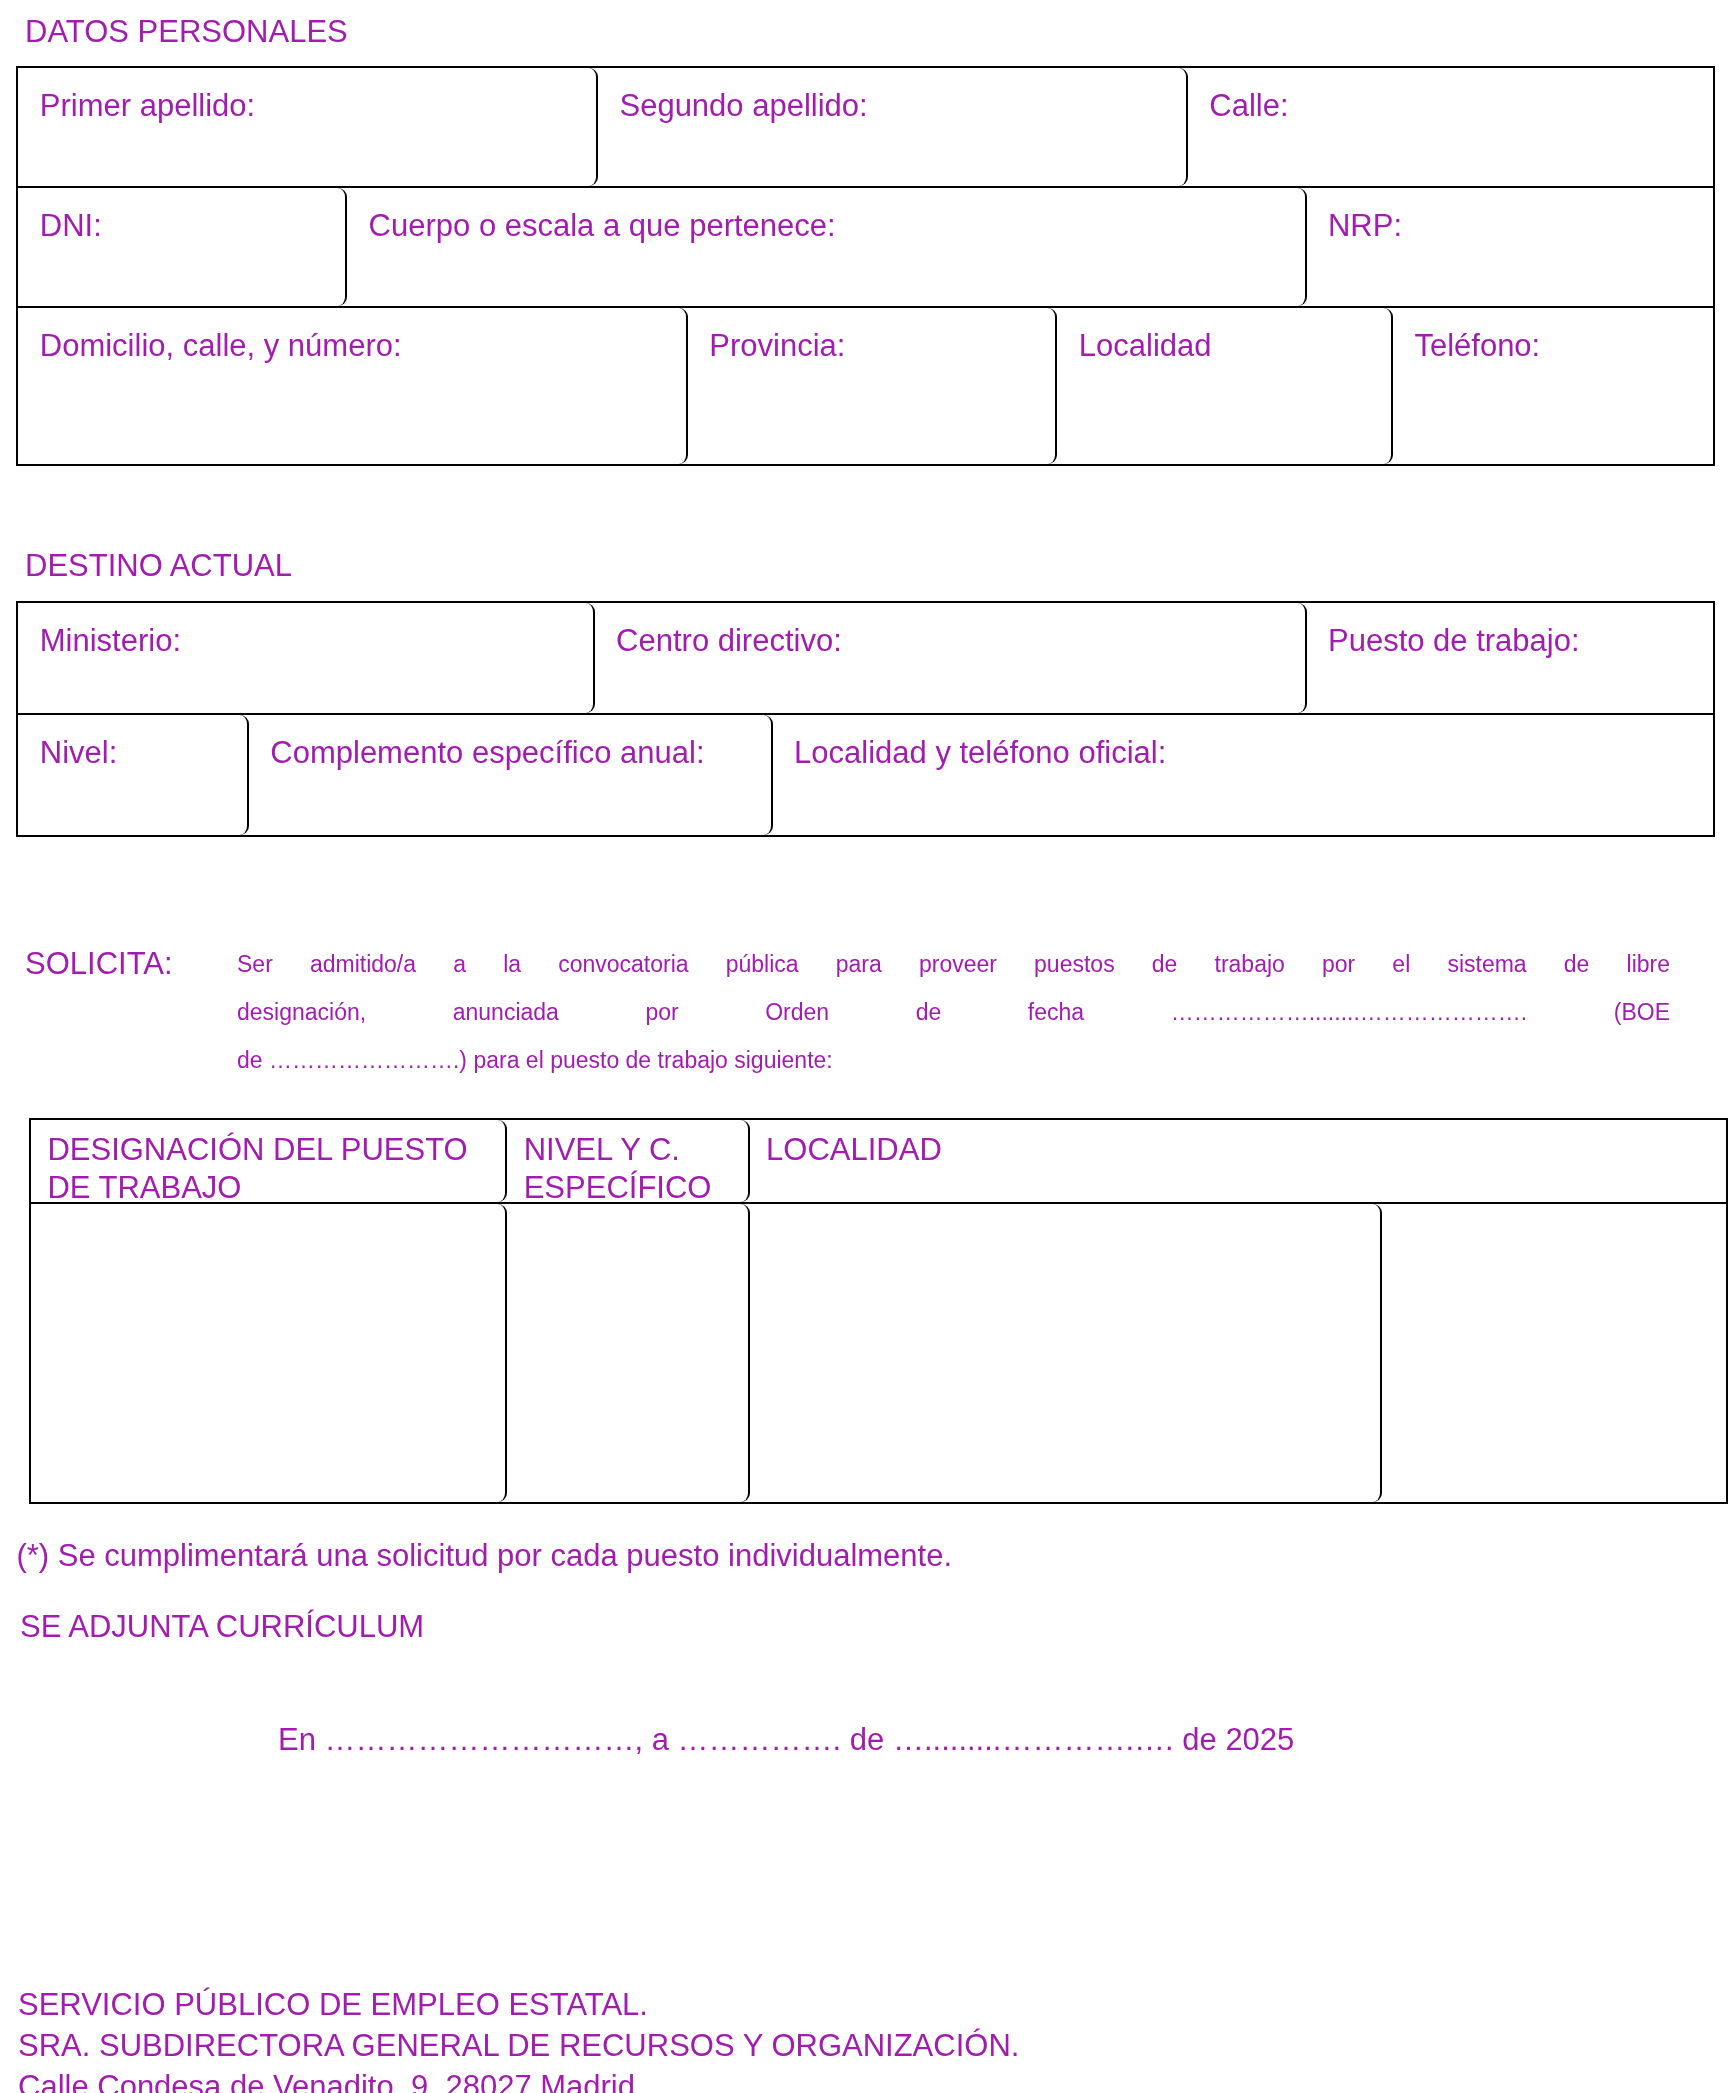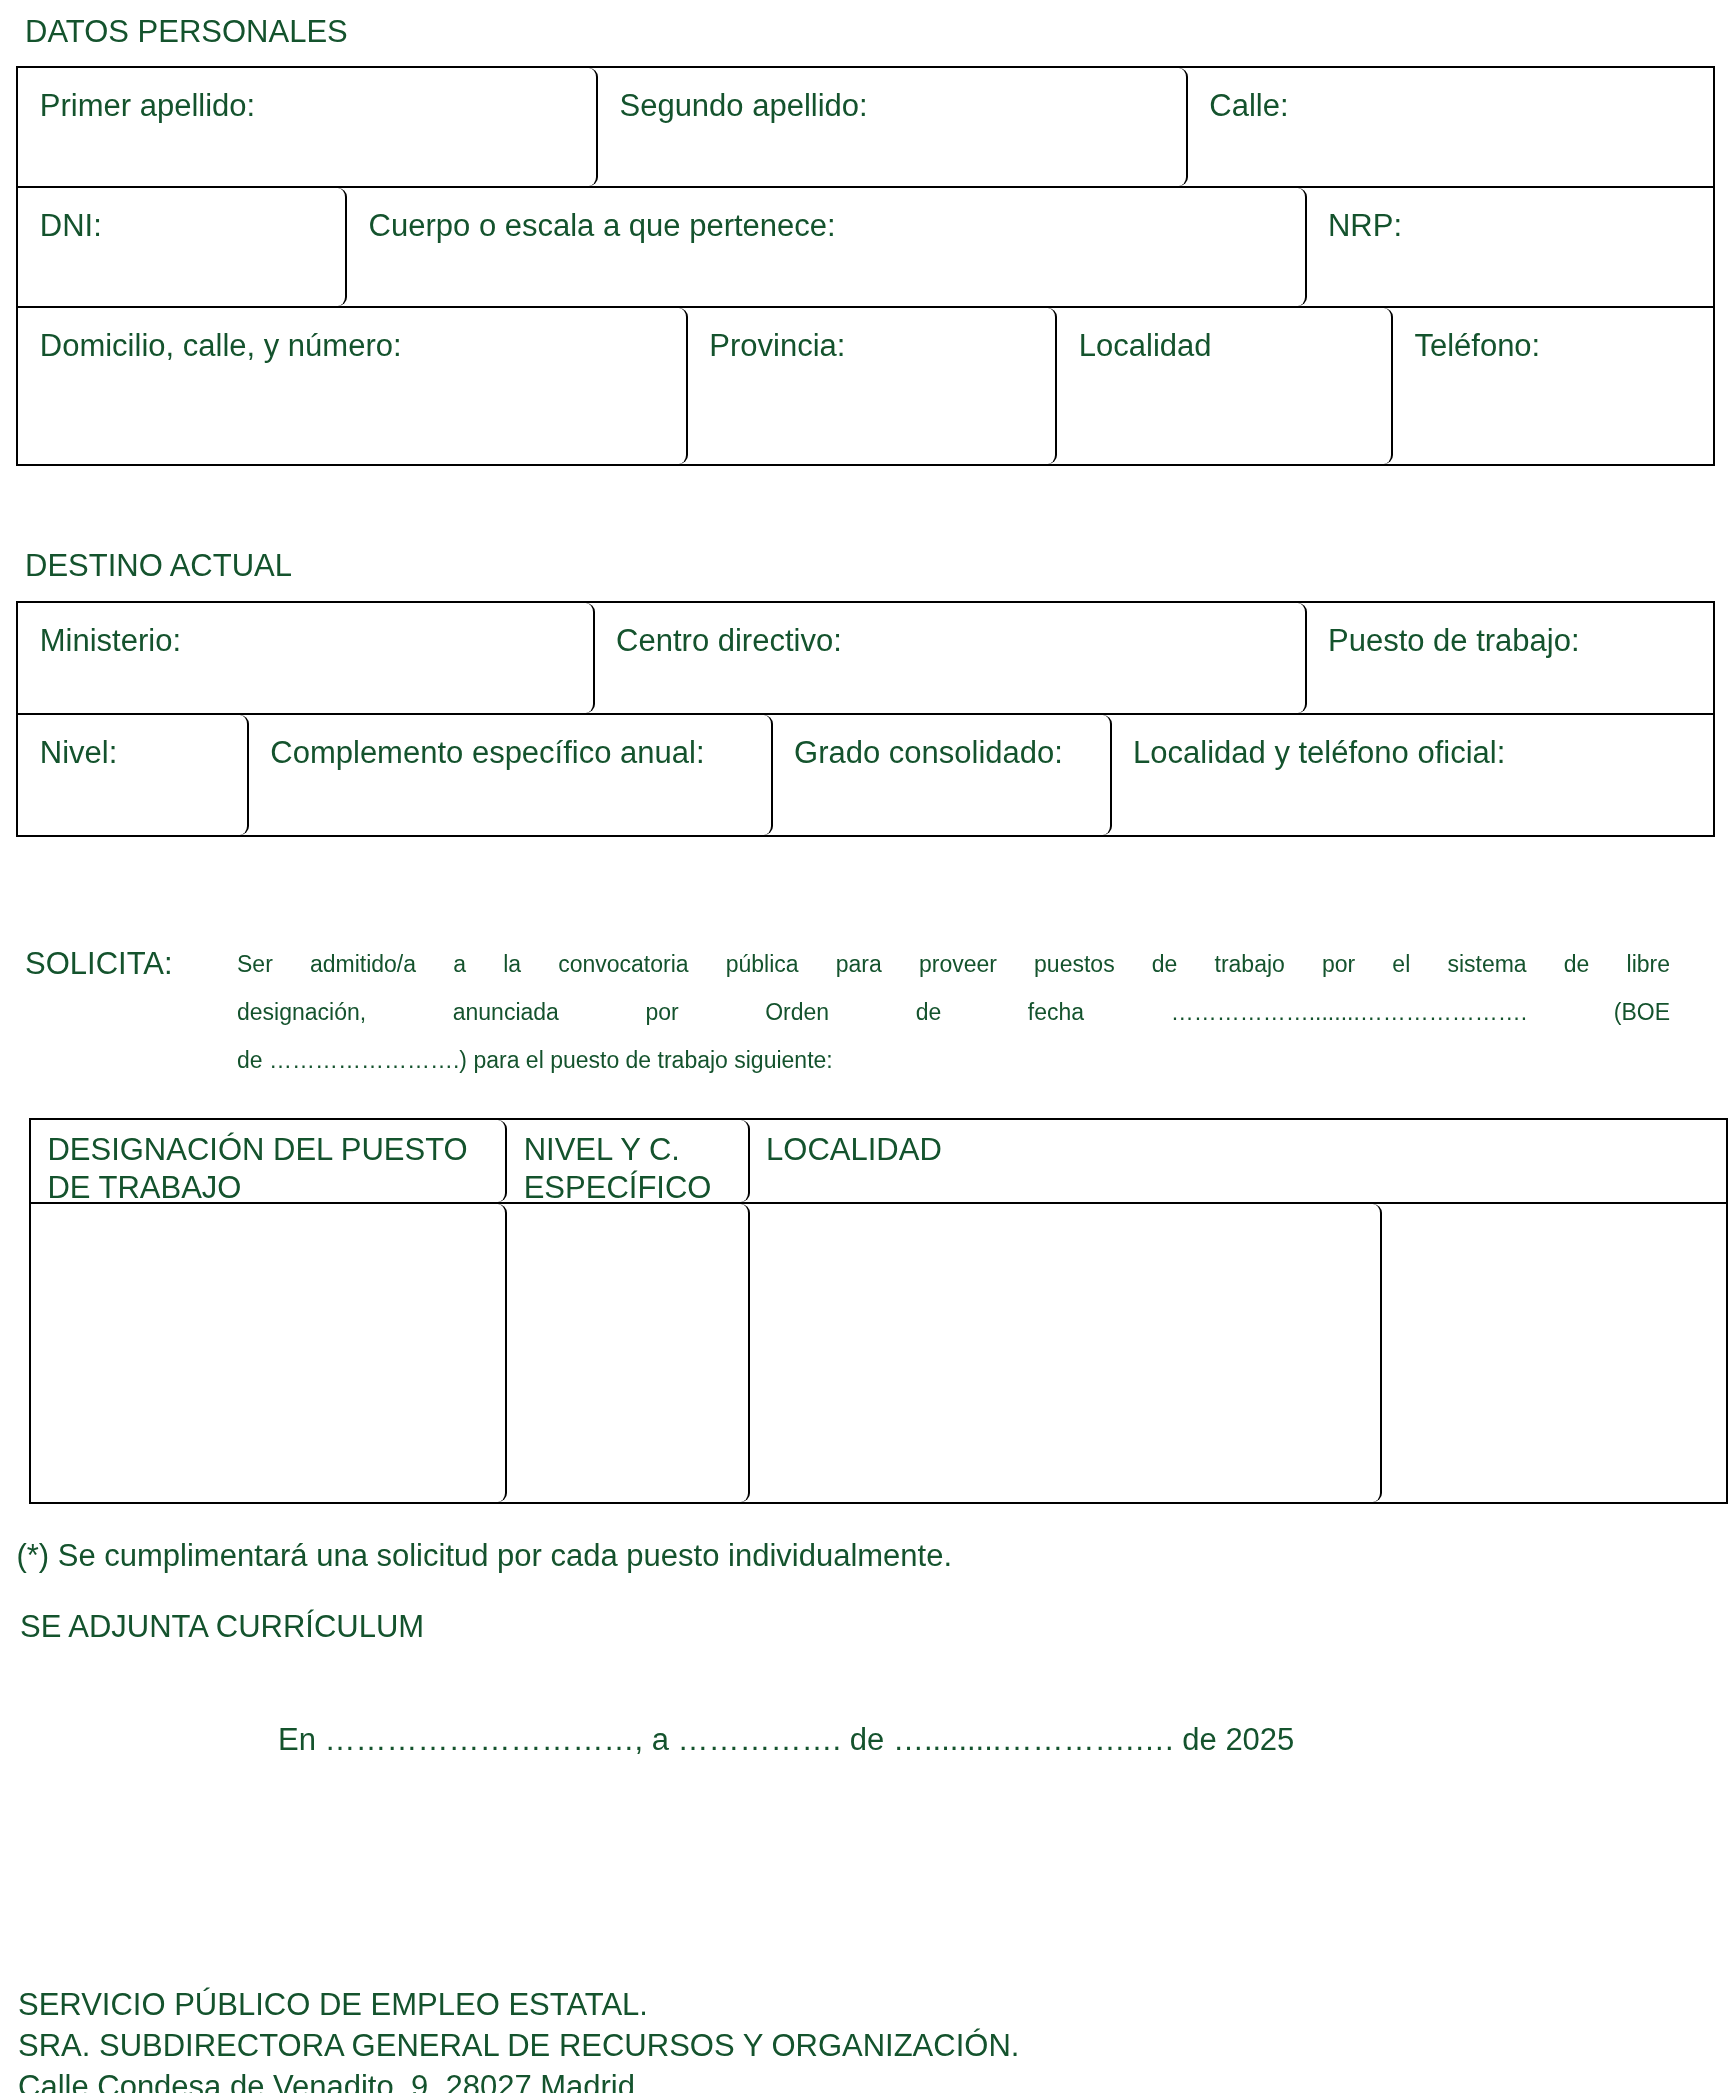--- a/index.html
+++ b/index.html
@@ -1,20 +1,20 @@
 <!DOCTYPE html>
 <html style="font-size:13px"><head>
 <meta charset="utf-8">
 <style>
   html,body { margin:0; padding:0; background:#e8e8e8; }
   .page {
     position:relative;
     width:1732px; height:2093px;
     background:#ffffff;
-    color:#14532d;
+    color:#a21caf;
     font-family:"Liberation Sans","DejaVu Sans",sans-serif;
     font-size:31px;
     overflow:hidden;
     margin:0 auto;
   }
   .h {
     font-size:31px; font-weight:normal;
     line-height:39px;
     margin:0 0 0 25px;
   }
@@ -118,23 +118,20 @@
         <span>Puesto de trabajo:</span>
       </div>
     </div>
     <div class="row r2">
       <div class="cell" style="flex-basis:13.6%">
         <span>Nivel:</span>
       </div>
       <div class="cell" style="flex-basis:30.9%">
         <span>Complemento específico anual:</span>
       </div>
-      <div class="cell" style="flex-basis:20.0%">
-        <span>Grado consolidado:</span>
-      </div>
       <div class="cell">
         <span>Localidad y teléfono oficial:</span>
       </div>
     </div>
   </div>
 
   <div class="solicita">
     <div class="sol-label">SOLICITA:</div>
     <div class="sol-para">
       <div class="just">Ser admitido/a a la convocatoria pública para proveer puestos de trabajo por el sistema de libre</div>

